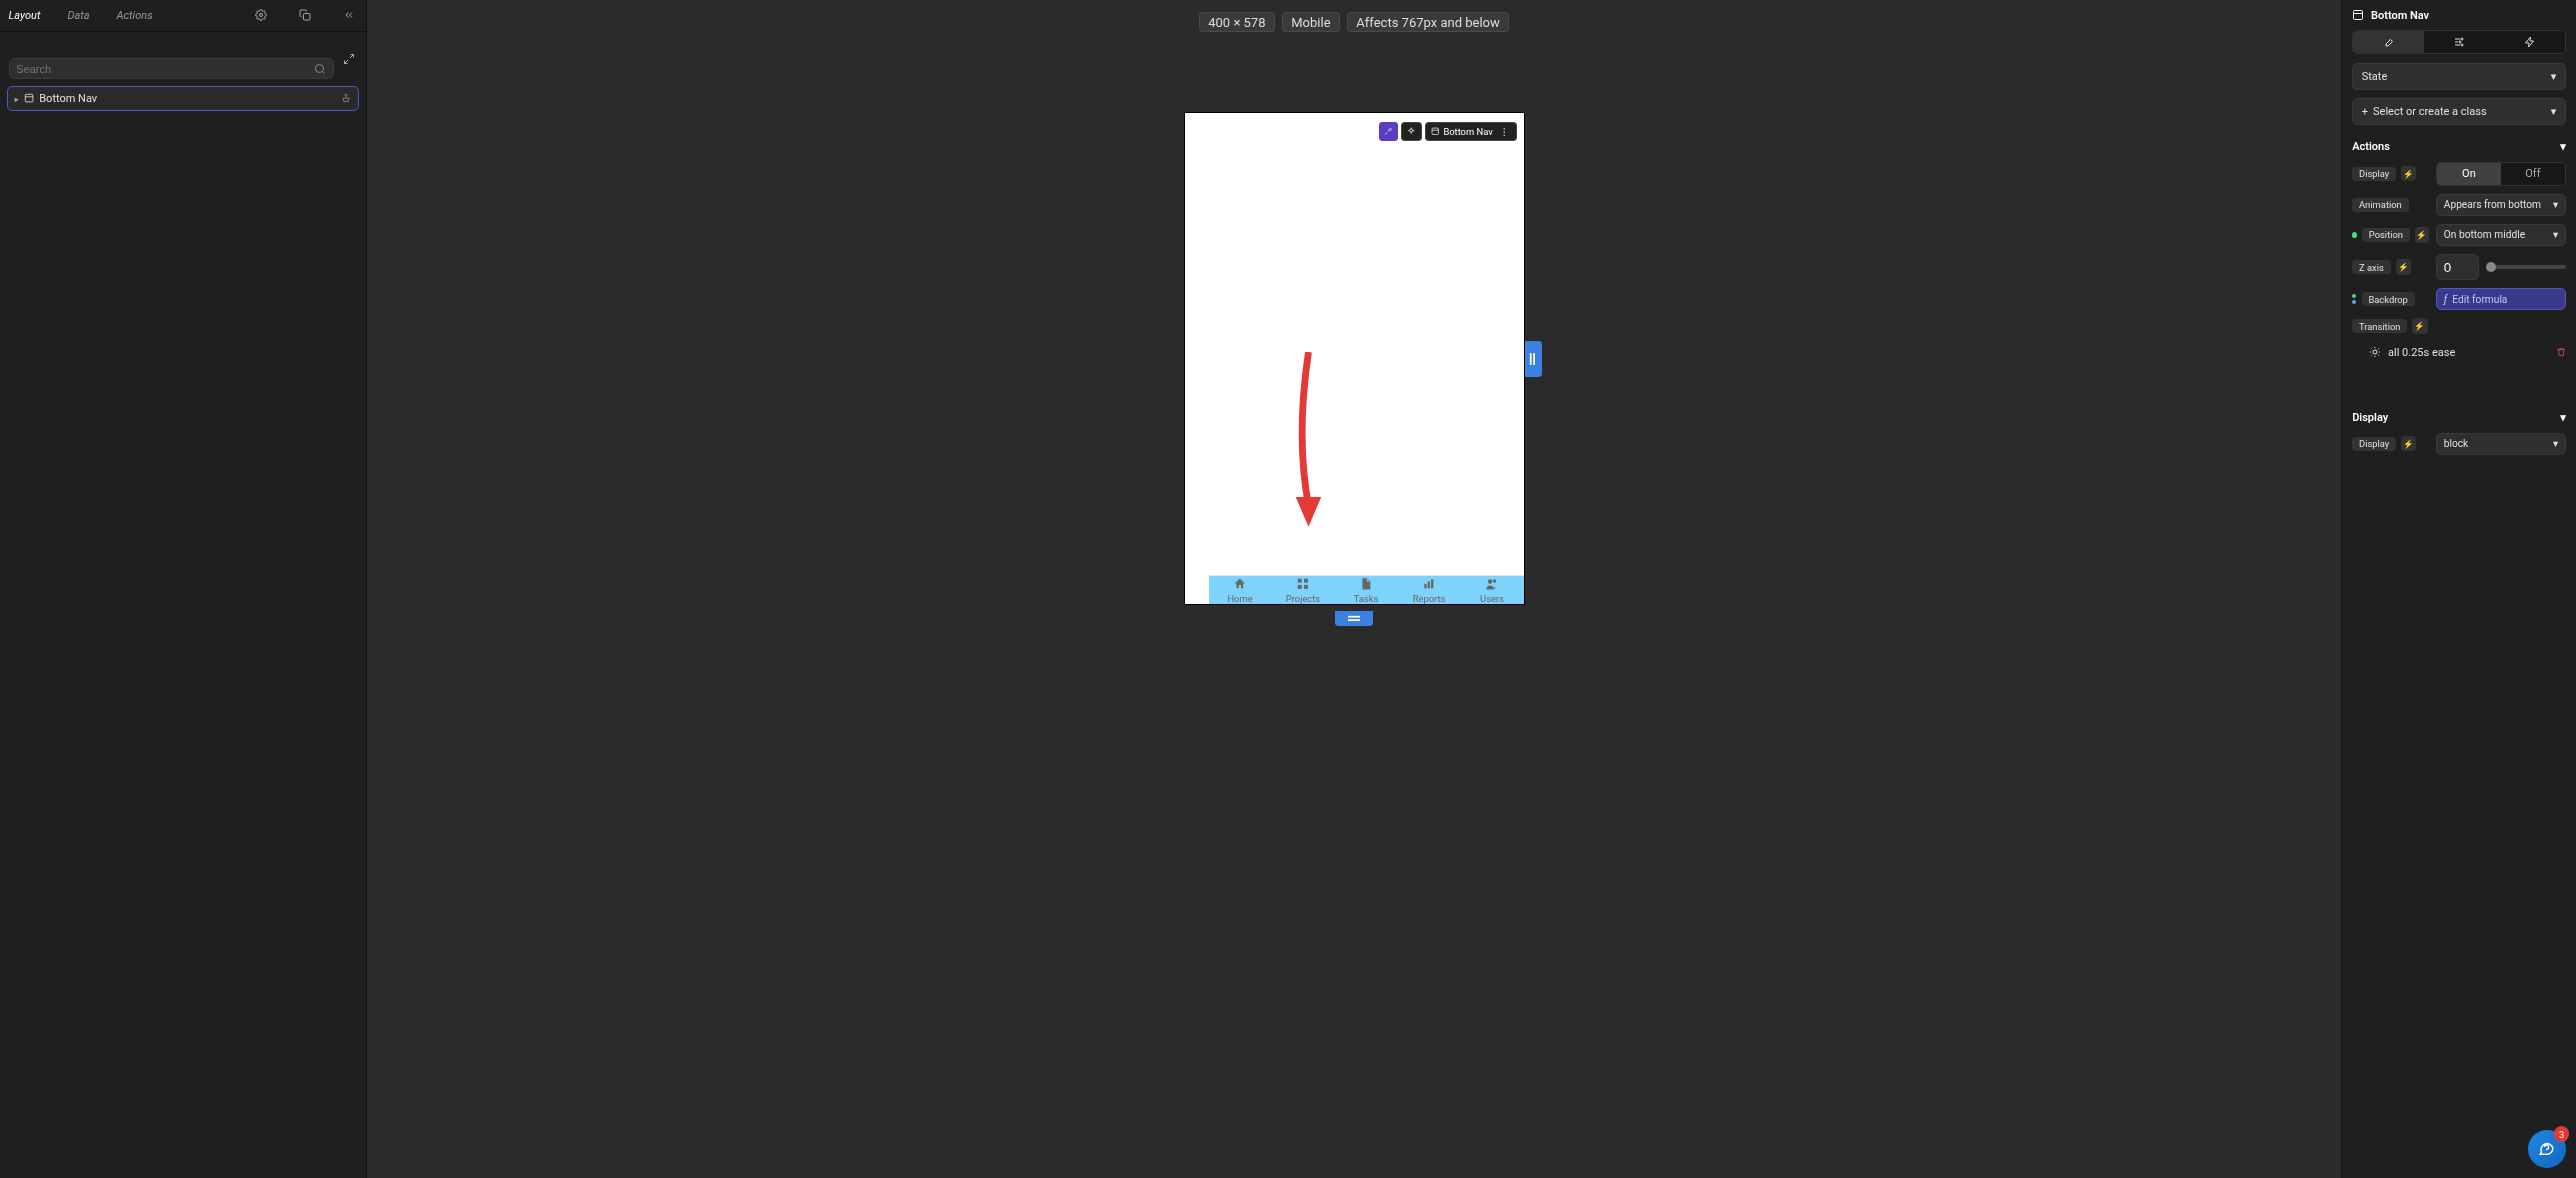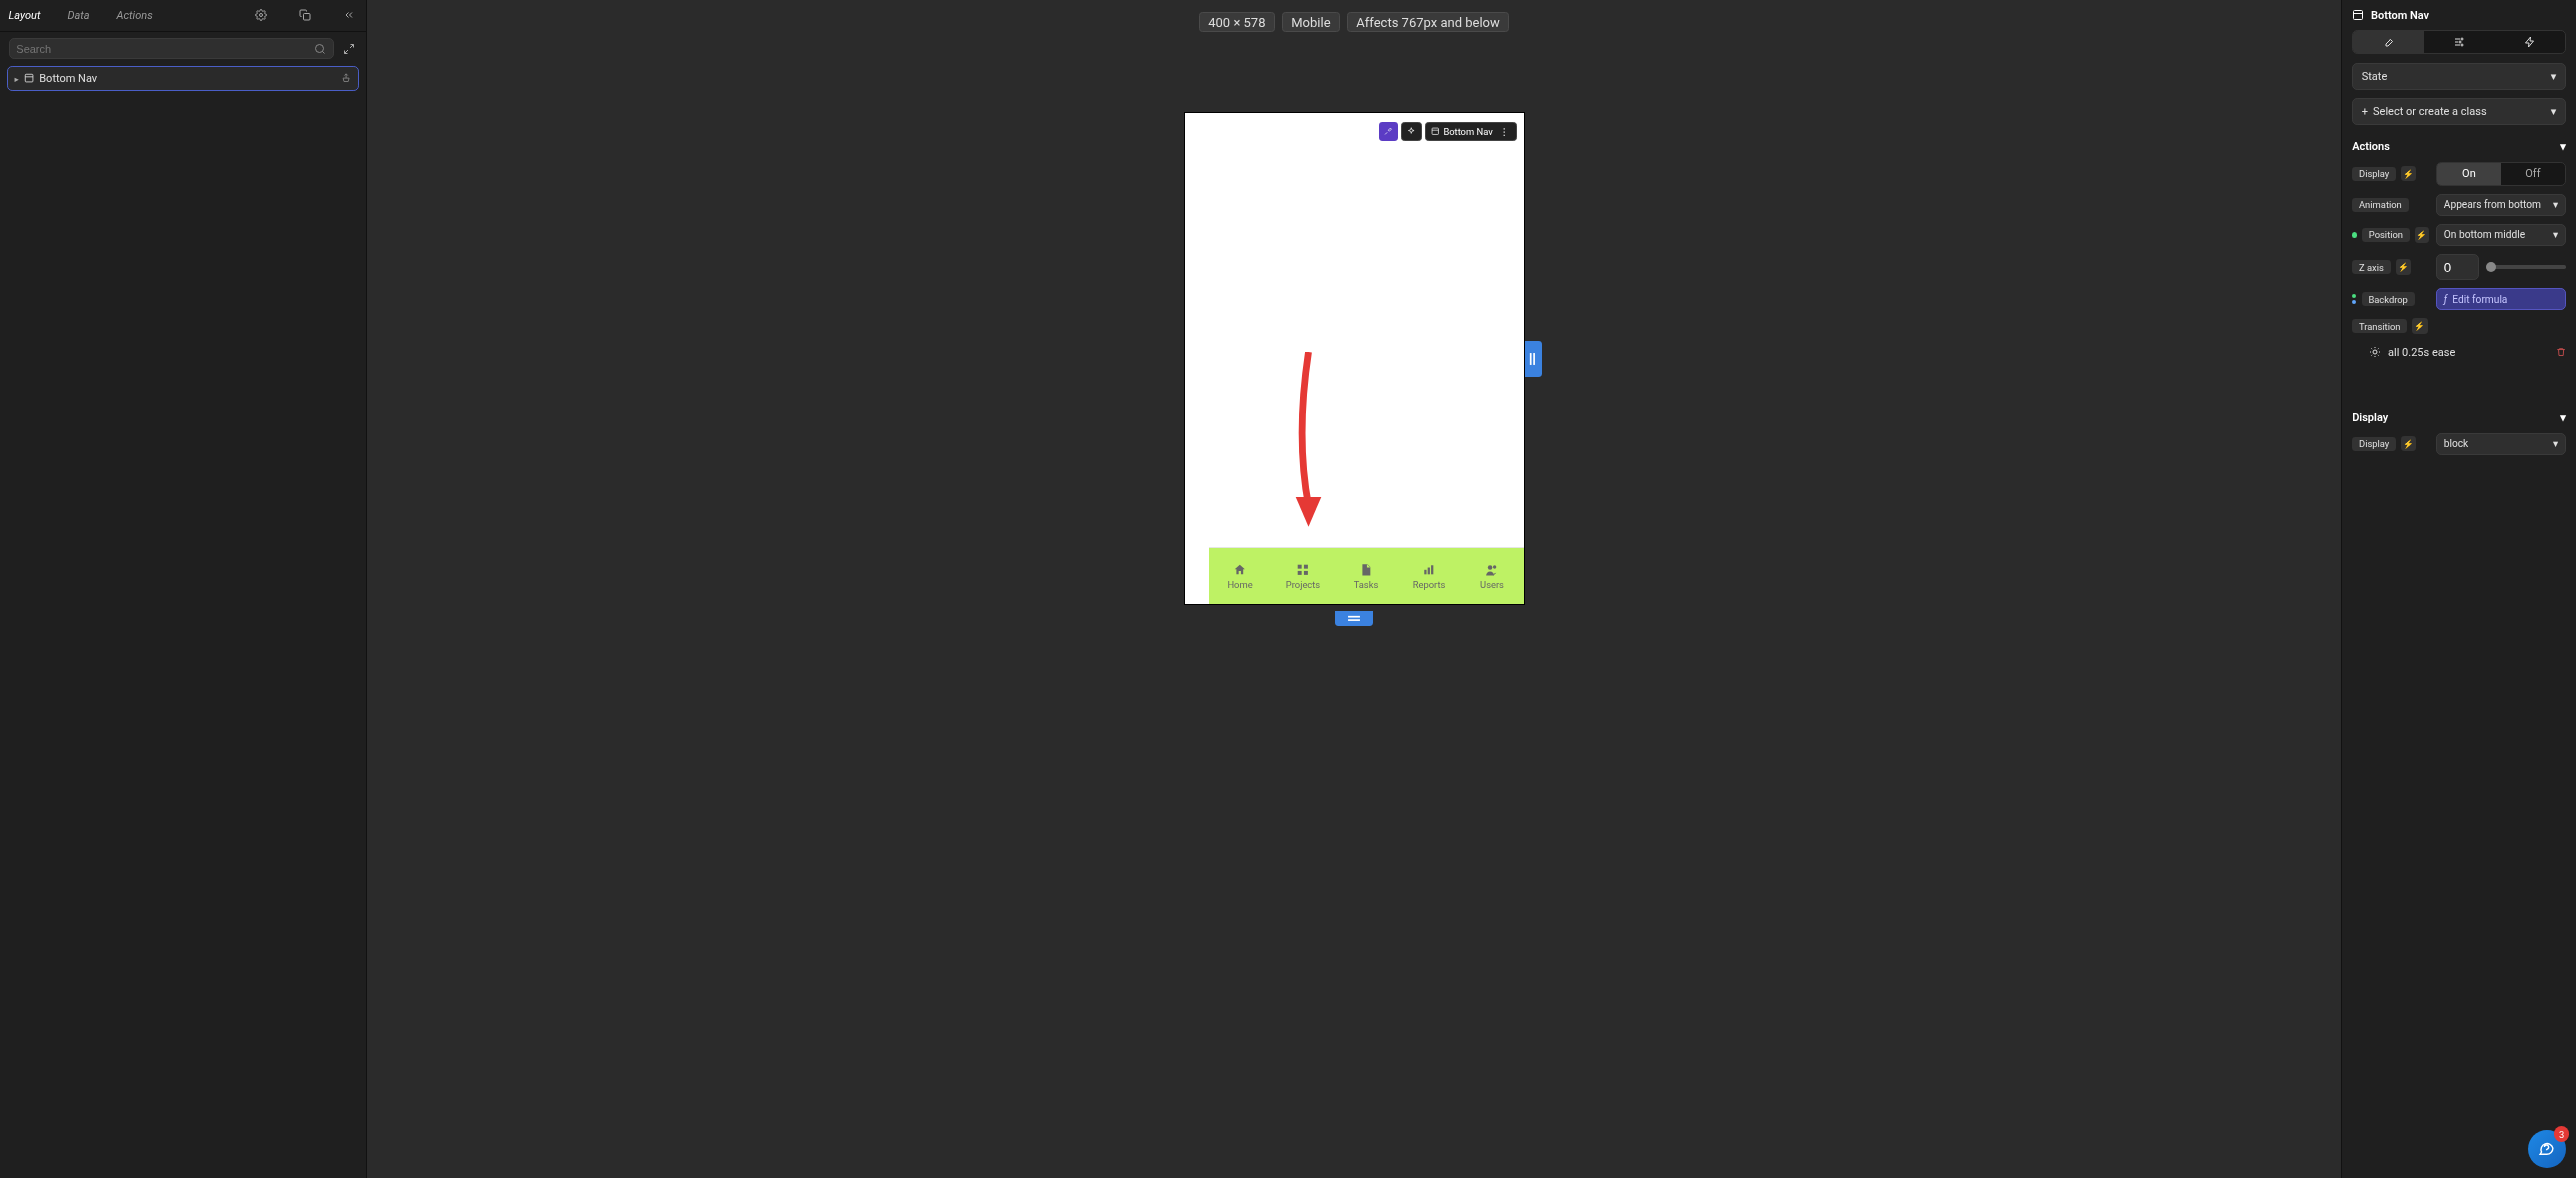--- a/index.html
+++ b/index.html
@@ -53,20 +53,21 @@
   gap: 6.8px;
 }
 .search-input-wrap {
   flex: 1;
   background: #2f2f2f;
   border: 0.9px solid #3a3a3a;
   border-radius: 5.1px;
   display: flex;
   align-items: center;
   padding: 3.4px 6.8px;
+  margin-top: 20px;
 }
 .search-input-wrap input {
   flex: 1;
   background: transparent;
   border: none;
   color: #e0e0e0;
   font-size: 11px;
   outline: none;
 }
 .tree {
@@ -134,24 +135,24 @@
   padding: 0 5.1px;
   font-size: 9.4px;
 }
 .badge-purple { background: #5b3cc4; color: #fff; }
 .badge-dark { background: #222; color: #fff; border: 0.9px solid #444; }
 .badge-label { background: #222; color: #fff; border: 0.9px solid #444; gap: 3.4px; padding-right: 3.4px; }
 .badge-label .dots { padding: 0 3.4px; }
 .bottom-nav {
   position: absolute;
   bottom: 0; left: 0; right: 0;
-  height: 57px;
+  height: 29px;
   border-top: 0.9px solid #e5e5e5;
   display: flex;
-  background: #bef264;
+  background: #7dd3fc;
   margin-left: 24px;
 }
 .nav-item {
   flex: 1;
   display: flex;
   flex-direction: column;
   align-items: center;
   justify-content: center;
   gap: 1.7px;
   color: #666;

